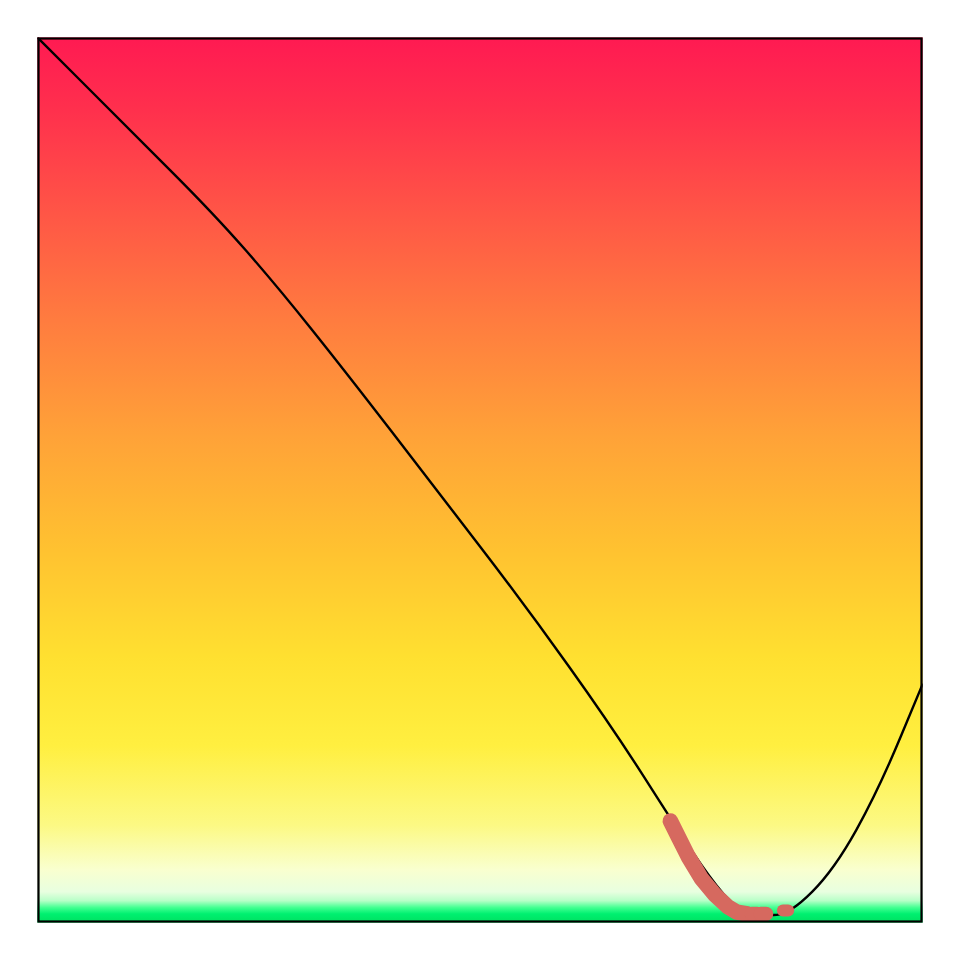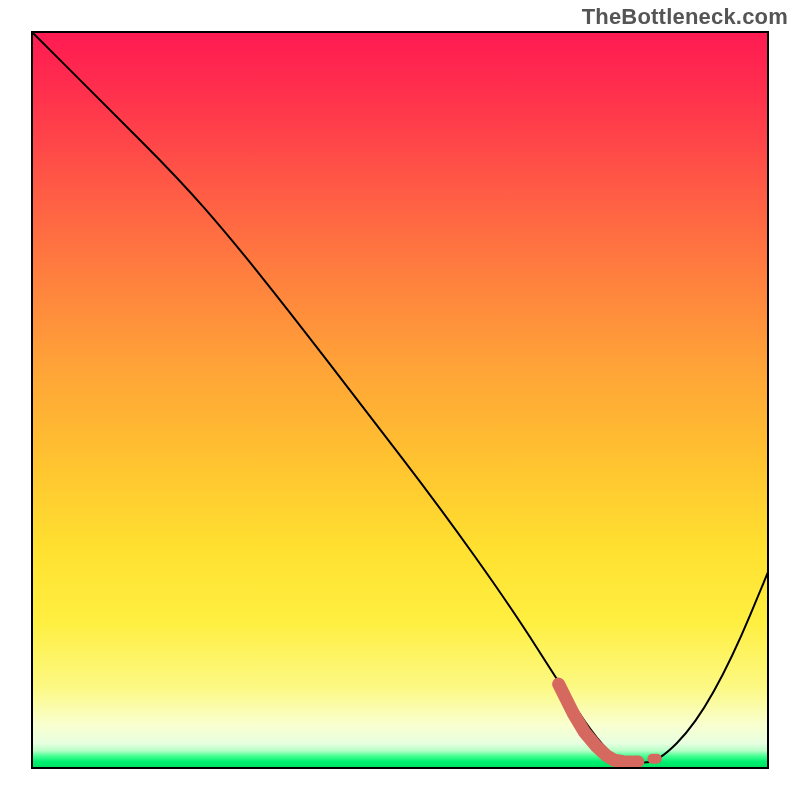--- a/index.html
+++ b/index.html
@@ -71,21 +71,20 @@
     position: absolute;
     inset: 0;
     width: 100%;
     height: 100%;
   }
 </style>
 </head>
 <body>
 
 <div class="frame">
-  <div class="watermark">TheBottleneck.com</div>
 
   <div class="plot-area">
     <div class="gradient">
       <div class="gradient-main"></div>
     </div>
 
     <svg class="curve" viewBox="0 0 100 100" preserveAspectRatio="none">
       <path id="curve-path" fill="none" stroke="#000000" stroke-width="2" vector-effect="non-scaling-stroke" d="M 0.00 0.00 Q 0.00 0.00 5.00 5.00 Q 10.00 10.00 15.00 15.00 Q 20.00 20.00 23.50 24.00 Q 27.00 28.00 31.00 33.00 Q 35.00 38.00 40.00 44.50 Q 45.00 51.00 50.00 57.50 Q 55.00 64.00 60.00 71.00 Q 65.00 78.00 68.50 83.50 Q 72.00 89.00 74.00 92.00 Q 76.00 95.00 77.50 96.75 Q 79.00 98.50 80.50 98.85 Q 82.00 99.20 83.50 99.10 Q 85.00 99.00 87.50 96.50 Q 90.00 94.00 92.50 89.50 Q 95.00 85.00 97.50 79.00 T 100.00 73.00"></path>
       <g id="marker-group">
           <path d="M 71.50 88.50 L 72.50 90.50 L 73.50 92.50 L 75.00 95.00 L 76.50 96.80 L 78.00 98.20 L 79.00 98.80 L 80.20 99.00" fill="none" stroke="#d6695f" stroke-width="13" stroke-linecap="round" stroke-linejoin="round" vector-effect="non-scaling-stroke"></path>

